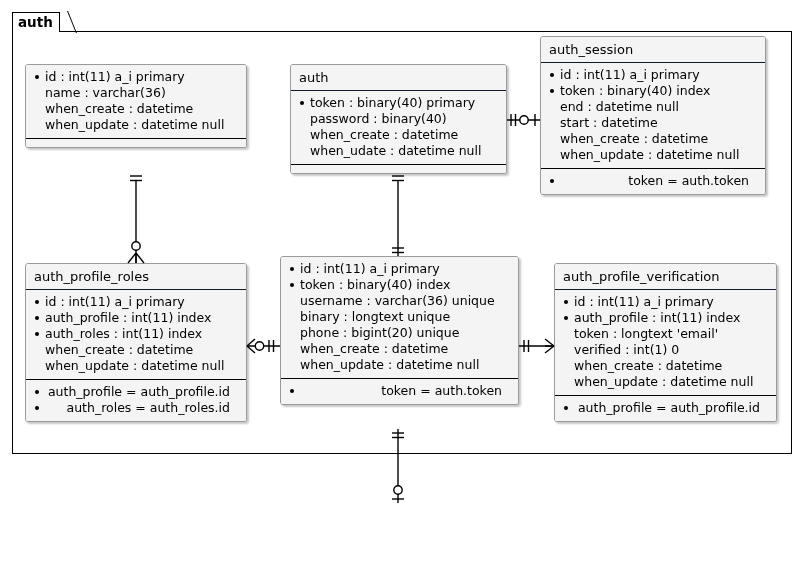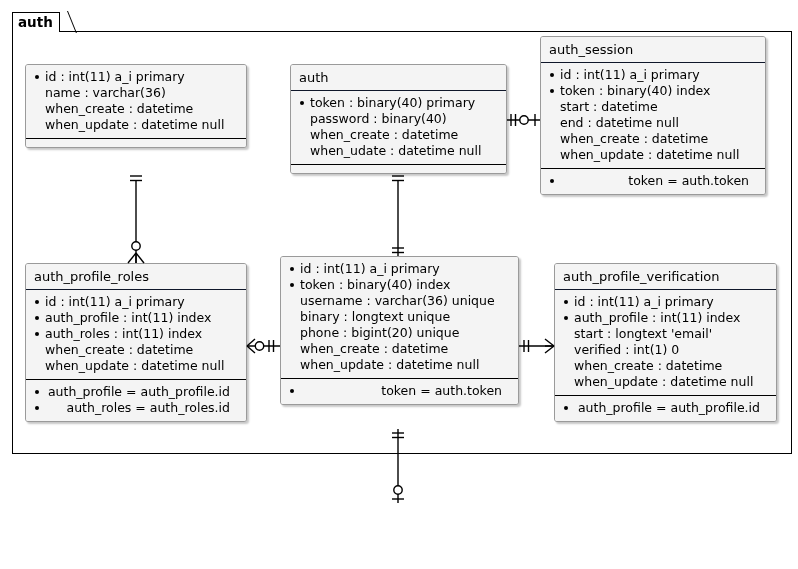--- a/index.html
+++ b/index.html
@@ -157,22 +157,22 @@
       <div class="attr">when_udate : datetime null</div>
     </div>
     <div class="ent-compartment empty"></div>
   </div>
 
   <div class="entity" style="left:540px; top:36px; width:226px;">
     <div class="ent-title">auth_session</div>
     <div class="ent-compartment">
       <div class="attr key">id : int(11) a_i primary</div>
       <div class="attr key">token : binary(40) index</div>
+      <div class="attr">end : datetime null</div>
       <div class="attr">start : datetime</div>
-      <div class="attr">end : datetime null</div>
       <div class="attr">when_create : datetime</div>
       <div class="attr">when_update : datetime null</div>
     </div>
     <div class="ent-compartment">
       <div class="attr key">token = auth.token</div>
     </div>
   </div>
 
   <div class="entity" style="left:25px; top:263px; width:222px;">
     <div class="ent-title">auth_profile_roles</div>
@@ -202,21 +202,21 @@
     <div class="ent-compartment">
       <div class="attr key">token = auth.token</div>
     </div>
   </div>
 
   <div class="entity" style="left:554px; top:263px; width:223px;">
     <div class="ent-title">auth_profile_verification</div>
     <div class="ent-compartment">
       <div class="attr key">id : int(11) a_i primary</div>
       <div class="attr key">auth_profile : int(11) index</div>
-      <div class="attr">start : longtext 'email'</div>
+      <div class="attr">token : longtext 'email'</div>
       <div class="attr">verified : int(1) 0</div>
       <div class="attr">when_create : datetime</div>
       <div class="attr">when_update : datetime null</div>
     </div>
     <div class="ent-compartment">
       <div class="attr key">auth_profile = auth_profile.id</div>
     </div>
   </div>
 
 

